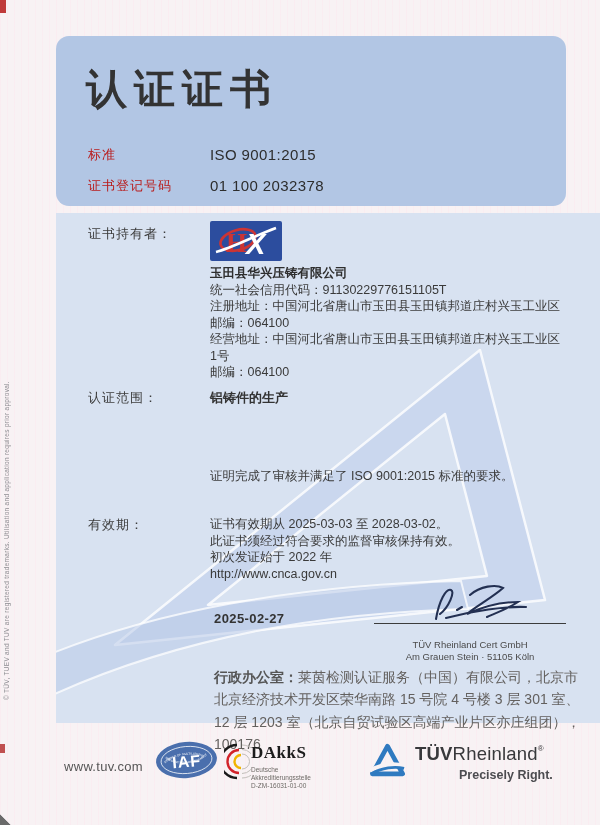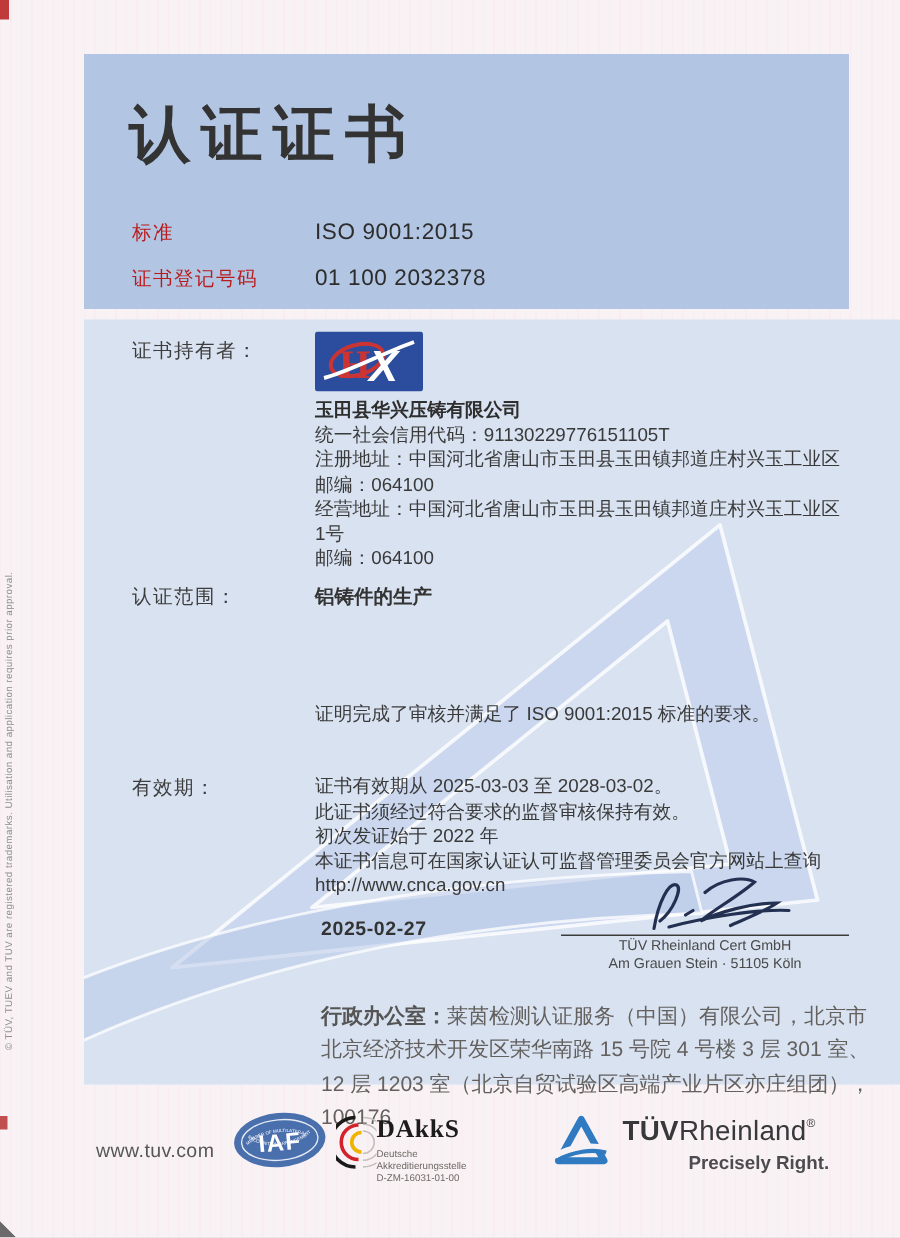--- a/index.html
+++ b/index.html
@@ -21,20 +21,21 @@
                  background:linear-gradient(45deg,#6a6a6a 45%, transparent 46%); }
   .side-note {
     position:absolute; left:3px; top:700px; width:402px;
     transform:rotate(-90deg); transform-origin:left top;
     font-size:6.5px; color:#8d8d92; letter-spacing:.3px; white-space:nowrap;
   }
   
   .panel-top {
     position:absolute; left:56px; top:36px; width:510px; height:170px;
     background:#b2c6e4;
+    border-radius:13px;
   }
   .title {
     position:absolute; left:30px; top:26px;
     font-size:41px; font-weight:600; color:#333; letter-spacing:7px;
   }
   .kv { position:absolute; left:32px; display:flex; }
   .kv-standard { top:110px; }
   .kv-certno   { top:141px; }
   .kv-label { width:122px; font-size:13px; color:#b91c1c; letter-spacing:1px; }
   .kv-value { font-size:15px; font-weight:400; color:#2d2d2d; letter-spacing:.4px; }
@@ -54,21 +55,21 @@
   .scope-value { position:absolute; left:154px; top:176px; font-size:13px; font-weight:600; color:#333; }
   .statement { position:absolute; left:154px; top:255px; font-size:12.5px; color:#3a3a3a; }
   .validity-label { left:32px; top:303px; }
   .validity { position:absolute; left:154px; top:303px; width:360px;
               font-size:12.5px; line-height:16.5px; color:#3a3a3a; }
   .issue-date { position:absolute; left:158px; top:398px; font-size:13px; font-weight:600; color:#333; letter-spacing:.4px; }
   .signature { position:absolute; left:318px; top:368px; width:192px; text-align:center; }
   .sig-scribble { display:block; width:192px; height:44px; }
   .sig-line { border-top:1.2px solid #3c3c3c; margin-top:-2px; }
   .sig-org, .sig-addr { font-size:9.5px; color:#4a4a4a; line-height:11.5px; }
-  .sig-org { margin-top:1px; }
+  .sig-org { margin-top:15px; }
   
   .admin { position:absolute; left:214px; top:666px; width:376px;
            font-size:14px; line-height:1.6; color:#63605e; }
   .admin-label { font-weight:700; color:#555; }
   .website { position:absolute; left:64px; top:759px; font-size:13px; color:#565656; letter-spacing:.3px; }
   .iaf { position:absolute; left:155px; top:741px; width:63px; height:38px; transform:rotate(-5deg); }
   .dakks { position:absolute; left:224px; top:743px; display:flex; }
   .dakks-arcs { width:27px; height:37px; }
   .dakks-name { font-size:17px; font-weight:700; color:#1c1c1c; letter-spacing:.5px; font-family:"Liberation Serif", serif; }
   .dakks-sub { font-size:6.5px; line-height:8px; color:#6e6a66; margin-top:3px; }
@@ -129,21 +130,20 @@
     <div class="label scope-label">认证范围：</div>
     <div class="scope-value">铝铸件的生产</div>
 
     <div class="statement">证明完成了审核并满足了 ISO 9001:2015 标准的要求。</div>
 
     <div class="label validity-label">有效期：</div>
     <div class="validity">
       <div>证书有效期从 2025-03-03 至 2028-03-02。</div>
       <div>此证书须经过符合要求的监督审核保持有效。</div>
       <div>初次发证始于 2022 年</div>
-      <div>本证书信息可在国家认证认可监督管理委员会官方网站上查询</div>
       <div>http://www.cnca.gov.cn</div>
     </div>
 
     <div class="issue-date">2025-02-27</div>
 
     <div class="signature">
       <svg class="sig-scribble" viewBox="0 0 192 44">
         <path d="M 62,38 C 65,20 72,7 77,9 C 81,11 75,26 66,33 M 83,29 l 5,-3 M 96,14 C 106,5 122,3 129,7 C 119,16 101,26 93,33 C 106,27 126,21 144,21 C 135,27 122,32 113,36 M 72,37 C 98,30 132,25 152,26" stroke="#233052" stroke-width="2.1" fill="none" stroke-linecap="round"></path>
       </svg>
       <div class="sig-line"></div>

